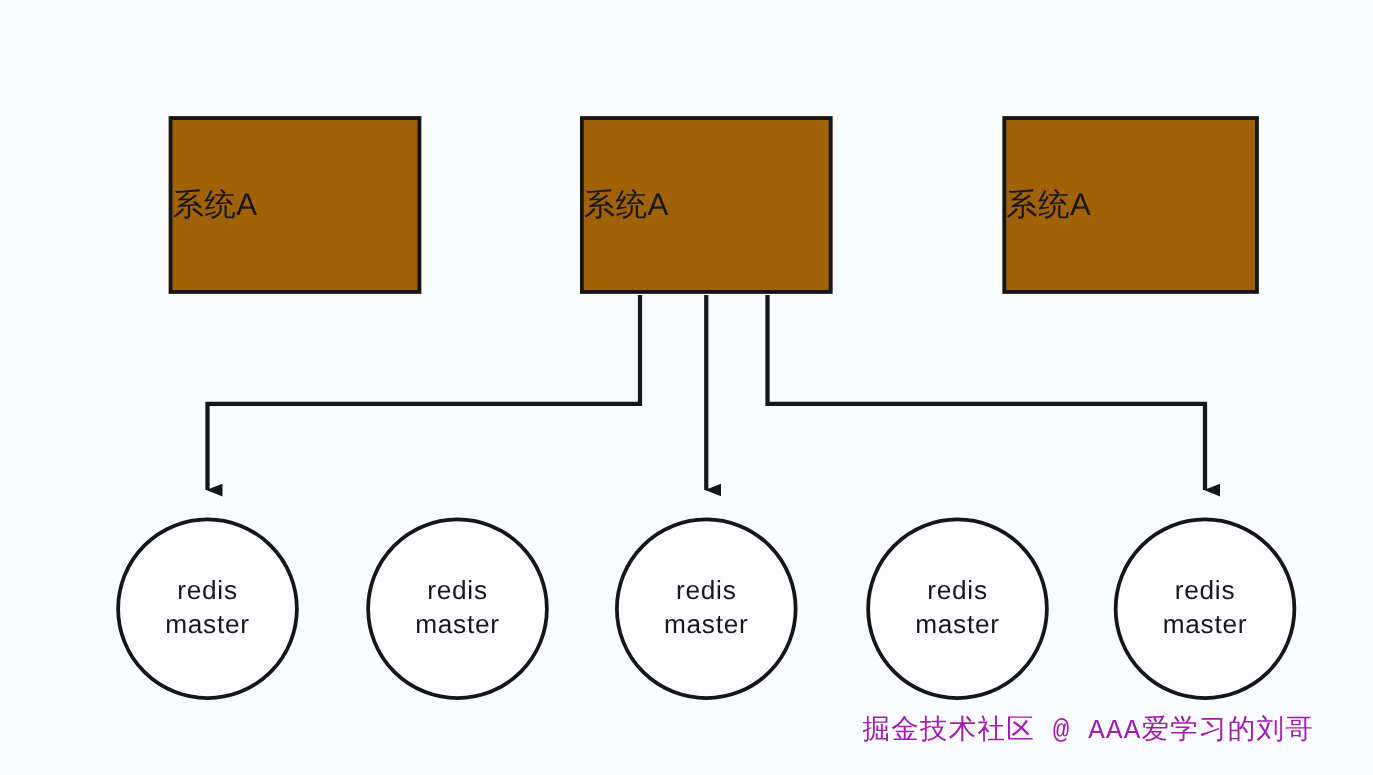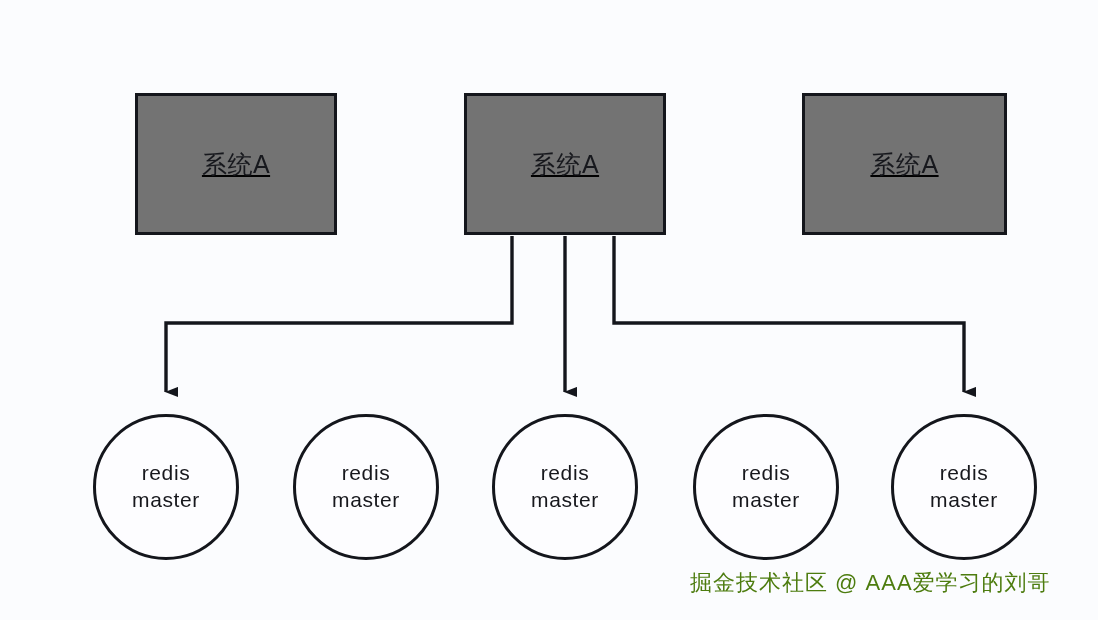--- a/index.html
+++ b/index.html
@@ -26,25 +26,23 @@
     left: 0;
     top: 0;
     width: 1098px;
     height: 620px;
     pointer-events: none;
   }
   .sys-box {
     position: absolute;
     box-sizing: border-box;
     border: 3px solid #14161c;
-    background: #737373;
+    background: #a16207;
     display: flex;
     align-items: center;
-    justify-content: center;
-    text-decoration: underline;
   }
   .sys-label {
     font-family: "Liberation Sans", sans-serif;
     font-size: 25px;
     color: #17181d;
     letter-spacing: 0.5px;
     line-height: 1;
     white-space: nowrap;
   }
   .node-circle {
@@ -65,23 +63,23 @@
     font-size: 21px;
     color: #17181d;
     line-height: 1.28;
     letter-spacing: 0.6px;
     white-space: nowrap;
   }
   .watermark {
     position: absolute;
     left: 690px;
     top: 568px;
-    font-family: Liberation Sans, sans-serif;
+    font-family: Liberation Mono, monospace;
     font-size: 22px;
-    color: #4d7c0f;
+    color: #a21caf;
     letter-spacing: 1px;
     white-space: nowrap;
   }
 </style>
 </head>
 <body>
 
 <div id="canvas">
 
   <svg id="wires" viewBox="0 0 1098 620" width="1098" height="620" xmlns="http://www.w3.org/2000/svg">

